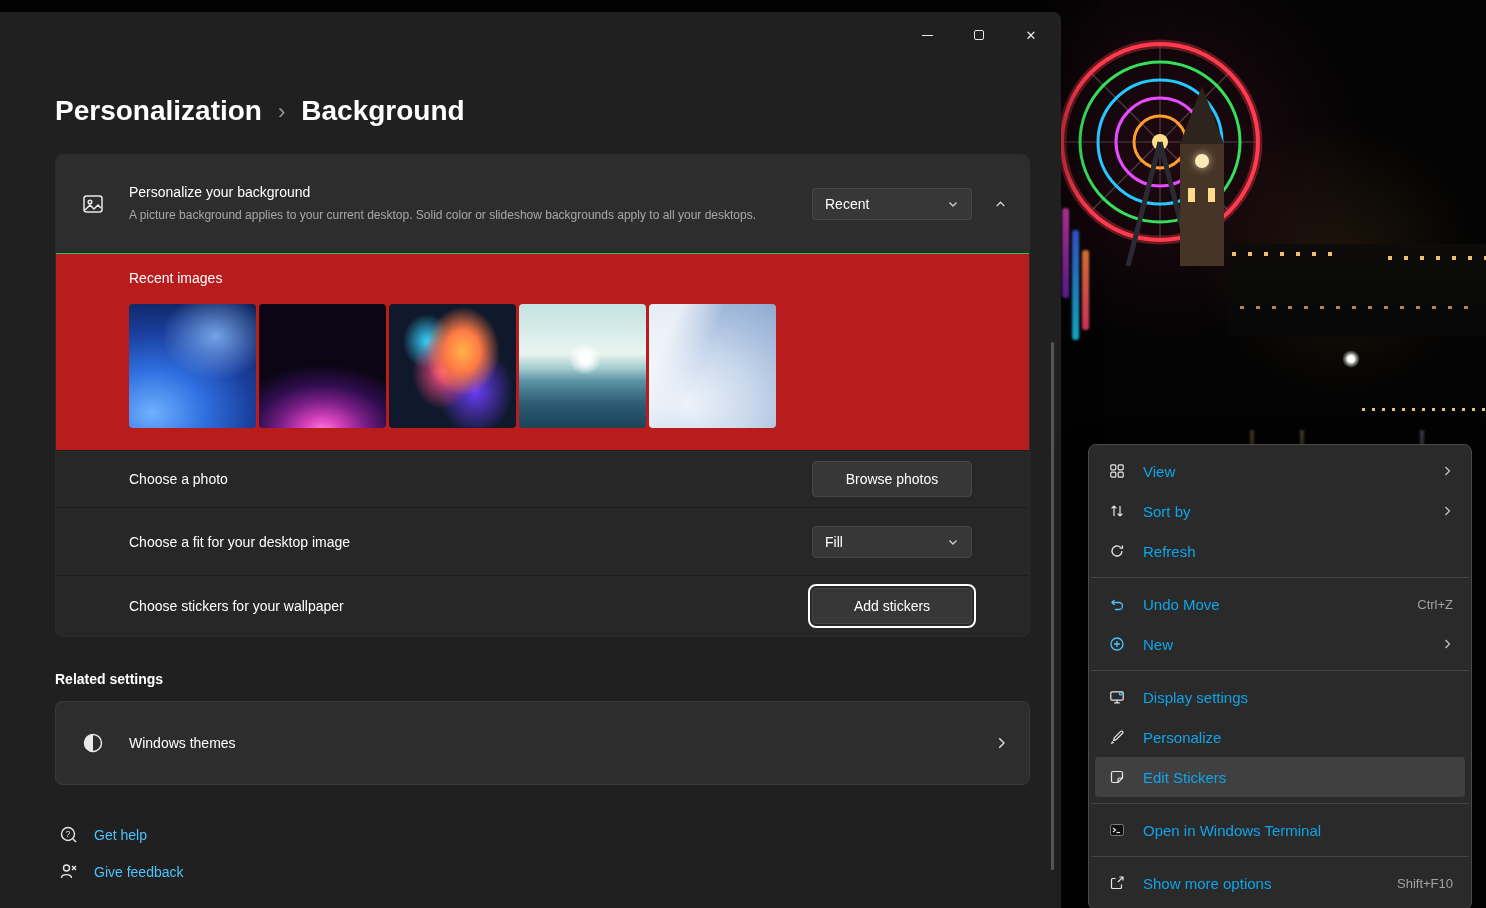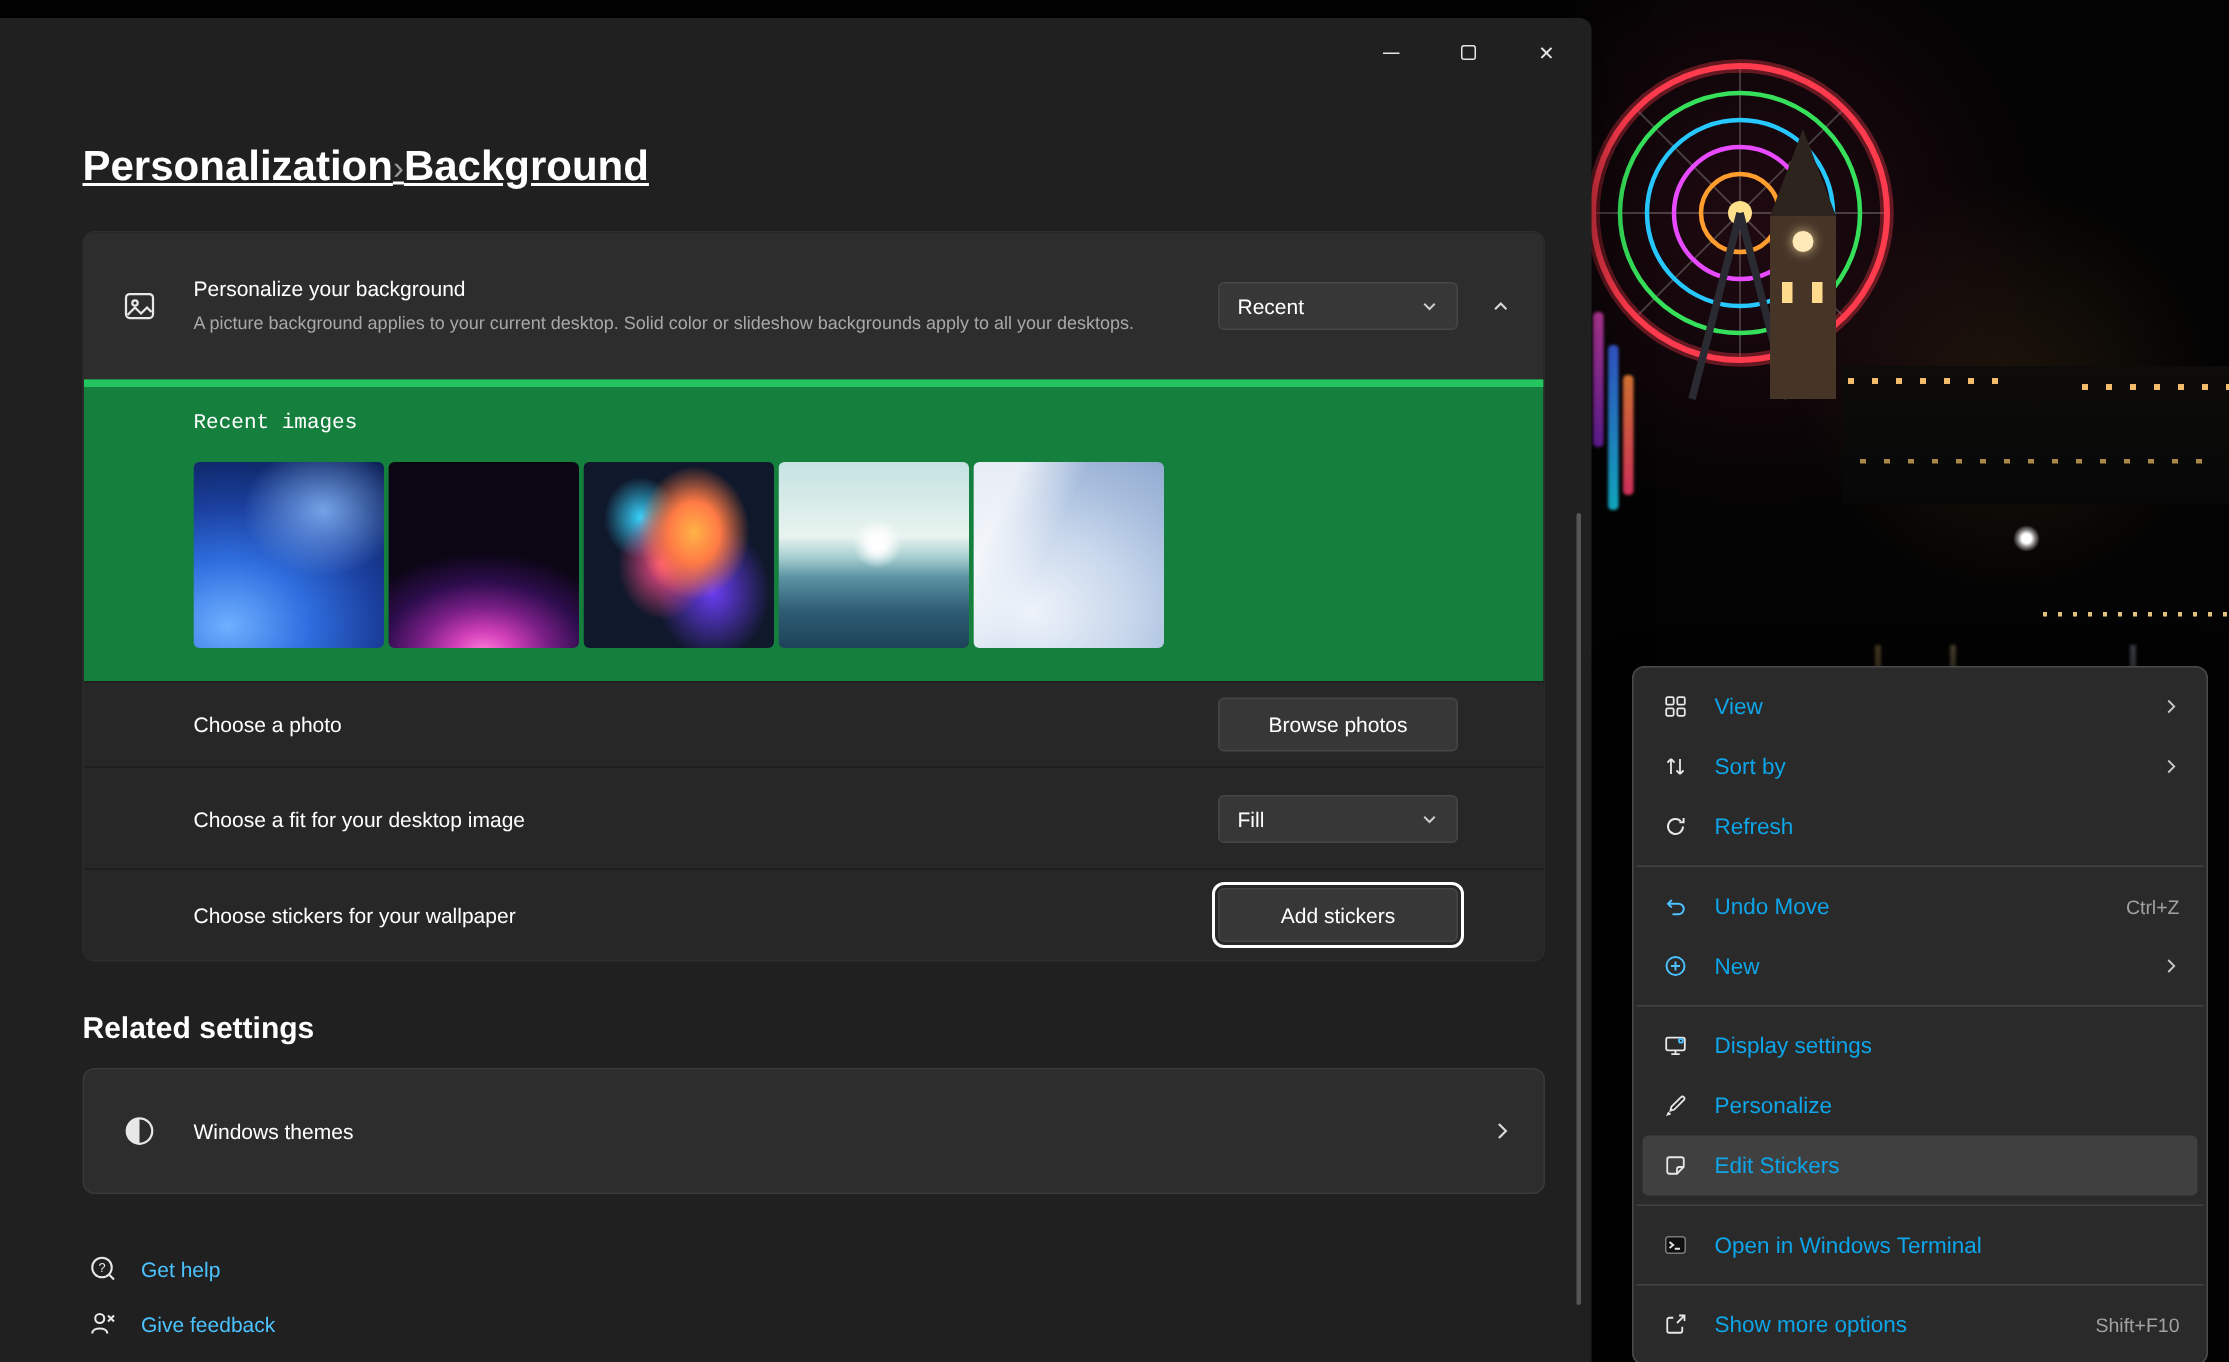--- a/index.html
+++ b/index.html
@@ -45,37 +45,37 @@
   .settings-window { position:absolute; left:0; top:12px; width:1061px; height:896px;
     background:#202020; border-radius:0 8px 0 0; box-shadow:0 0 36px rgba(0,0,0,.65); }
   .titlebar { height:48px; position:relative; }
   .win-controls { position:absolute; right:4px; top:0; display:flex; }
   .win-btn { width:52px; height:46px; background:transparent; border:0; color:#e6e6e6; display:flex; align-items:center; justify-content:center; cursor:default; }
   .glyph-min { display:block; width:11px; height:1px; background:#e6e6e6; }
   .glyph-max { display:block; width:10px; height:10px; border:1px solid #e6e6e6; border-radius:2px; }
   .glyph-close { font-size:13px; line-height:1; }
 
   .content { position:absolute; left:55px; top:48px; width:975px; }
-  .breadcrumb { margin-top:30px; display:flex; align-items:center; height:42px;text-decoration:underline; }
+  .breadcrumb { margin-top:30px; display:flex; align-items:center; gap:16px; height:42px; }
   .crumb { font-size:28px; font-weight:600; color:#fff; }
   .crumb-sep { font-size:22px; color:#9a9a9a; padding-top:2px; }
 
   .expander { margin-top:22px; border-radius:8px; overflow:hidden; border:1px solid rgba(255,255,255,.06); }
   .exp-header { height:98px; background:#2d2d2d; display:flex; align-items:center; }
   .icon-col { width:73px; display:flex; justify-content:center; flex:none; color:#e8e8e8; }
   .exp-text { flex:1; min-width:0; padding-right:16px; }
   .exp-title { font-size:14px; color:#fff; margin-bottom:6px; }
   .exp-desc { font-size:12px; color:#a8a8a8; line-height:1.55; max-width:640px; }
   .dropdown { width:160px; height:32px; background:#373737; border:1px solid #464646; border-radius:4px;
     color:#fff; font-size:14px; display:flex; align-items:center; justify-content:space-between; padding:0 12px; flex:none; font-family:inherit; }
   .chev-cell { width:57px; display:flex; justify-content:center; flex:none; color:#d8d8d8; }
 
   .exp-row { background:#272727; border-top:1px solid #1e1e1e; display:flex; align-items:center; padding:0 57px 0 0; }
   .row-label { flex:1; font-size:14px; color:#fff; padding-left:73px; }
-  .recent { background:#15803d; border-top:5px solid #22c55e; padding:16px 0 22px 73px;font-family:Liberation Mono, monospace; }
+  .recent { background:#b91c1c; border-top:1px solid #22c55e; padding:16px 0 22px 73px; }
   .recent-label { font-size:14px; color:#fff; margin-bottom:18px; }
   .thumbs { display:flex; gap:3px; }
   .thumb { width:127px; height:124px; border-radius:4px; border:0; cursor:default; }
   .thumb-1 { background:
     radial-gradient(60% 50% at 68% 26%, rgba(140,190,255,.8), transparent 70%),
     radial-gradient(140% 115% at 18% 88%, #6fb0ff 0%, #2f6fe0 30%, #1b3f9e 56%, #102a6e 76%, #0c1f52 100%); }
   .thumb-2 { background:
     radial-gradient(88% 62% at 50% 102%, #ff7ad9 0%, #d13fb8 18%, #7a1f86 38%, #2e0d4e 60%, #0b0614 86%), #080410; }
   .thumb-3 { background:
     radial-gradient(45% 55% at 58% 38%, #ffb347 0%, #ff7a45 30%, transparent 65%),
@@ -90,21 +90,21 @@
     radial-gradient(120% 100% at 30% 80%, #eef3fa 0%, #c9d8ec 42%, #a8bedd 72%, #8fa9cf 100%); }
 
   .btn { height:36px; min-width:160px; background:#373737; border:1px solid #464646; border-radius:4px;
     color:#fff; font-size:14px; padding:0 18px; font-family:inherit; }
   .btn.focused { outline:2px solid #fff; outline-offset:2px; }
 
   .row-photo { height:57px; }
   .row-fit { height:68px; }
   .row-stickers { height:61px; }
 
-  .section-heading { margin:34px 0 14px 0; font-size:20px; font-weight:700; color:#fff; }
+  .section-heading { margin:34px 0 14px 0; font-size:14px; font-weight:700; color:#fff; }
   .card { background:#2d2d2d; border:1px solid rgba(255,255,255,.06); border-radius:8px; }
   .contrast-card { height:84px; display:flex; align-items:center; }
   .card-text { flex:1; }
   .card-title { font-size:14px; color:#fff; }
   .card-sub { font-size:12px; color:#9f9f9f; margin-top:5px; }
   .card-chev { width:57px; display:flex; justify-content:center; color:#d8d8d8; }
 
   .footer { margin-top:40px; display:flex; flex-direction:column; gap:17px; }
   .flink { display:flex; align-items:center; gap:15px; margin-left:4px; cursor:default; }
   .flink .lbl { color:var(--accent,#4cc2ff); font-size:14px; }

